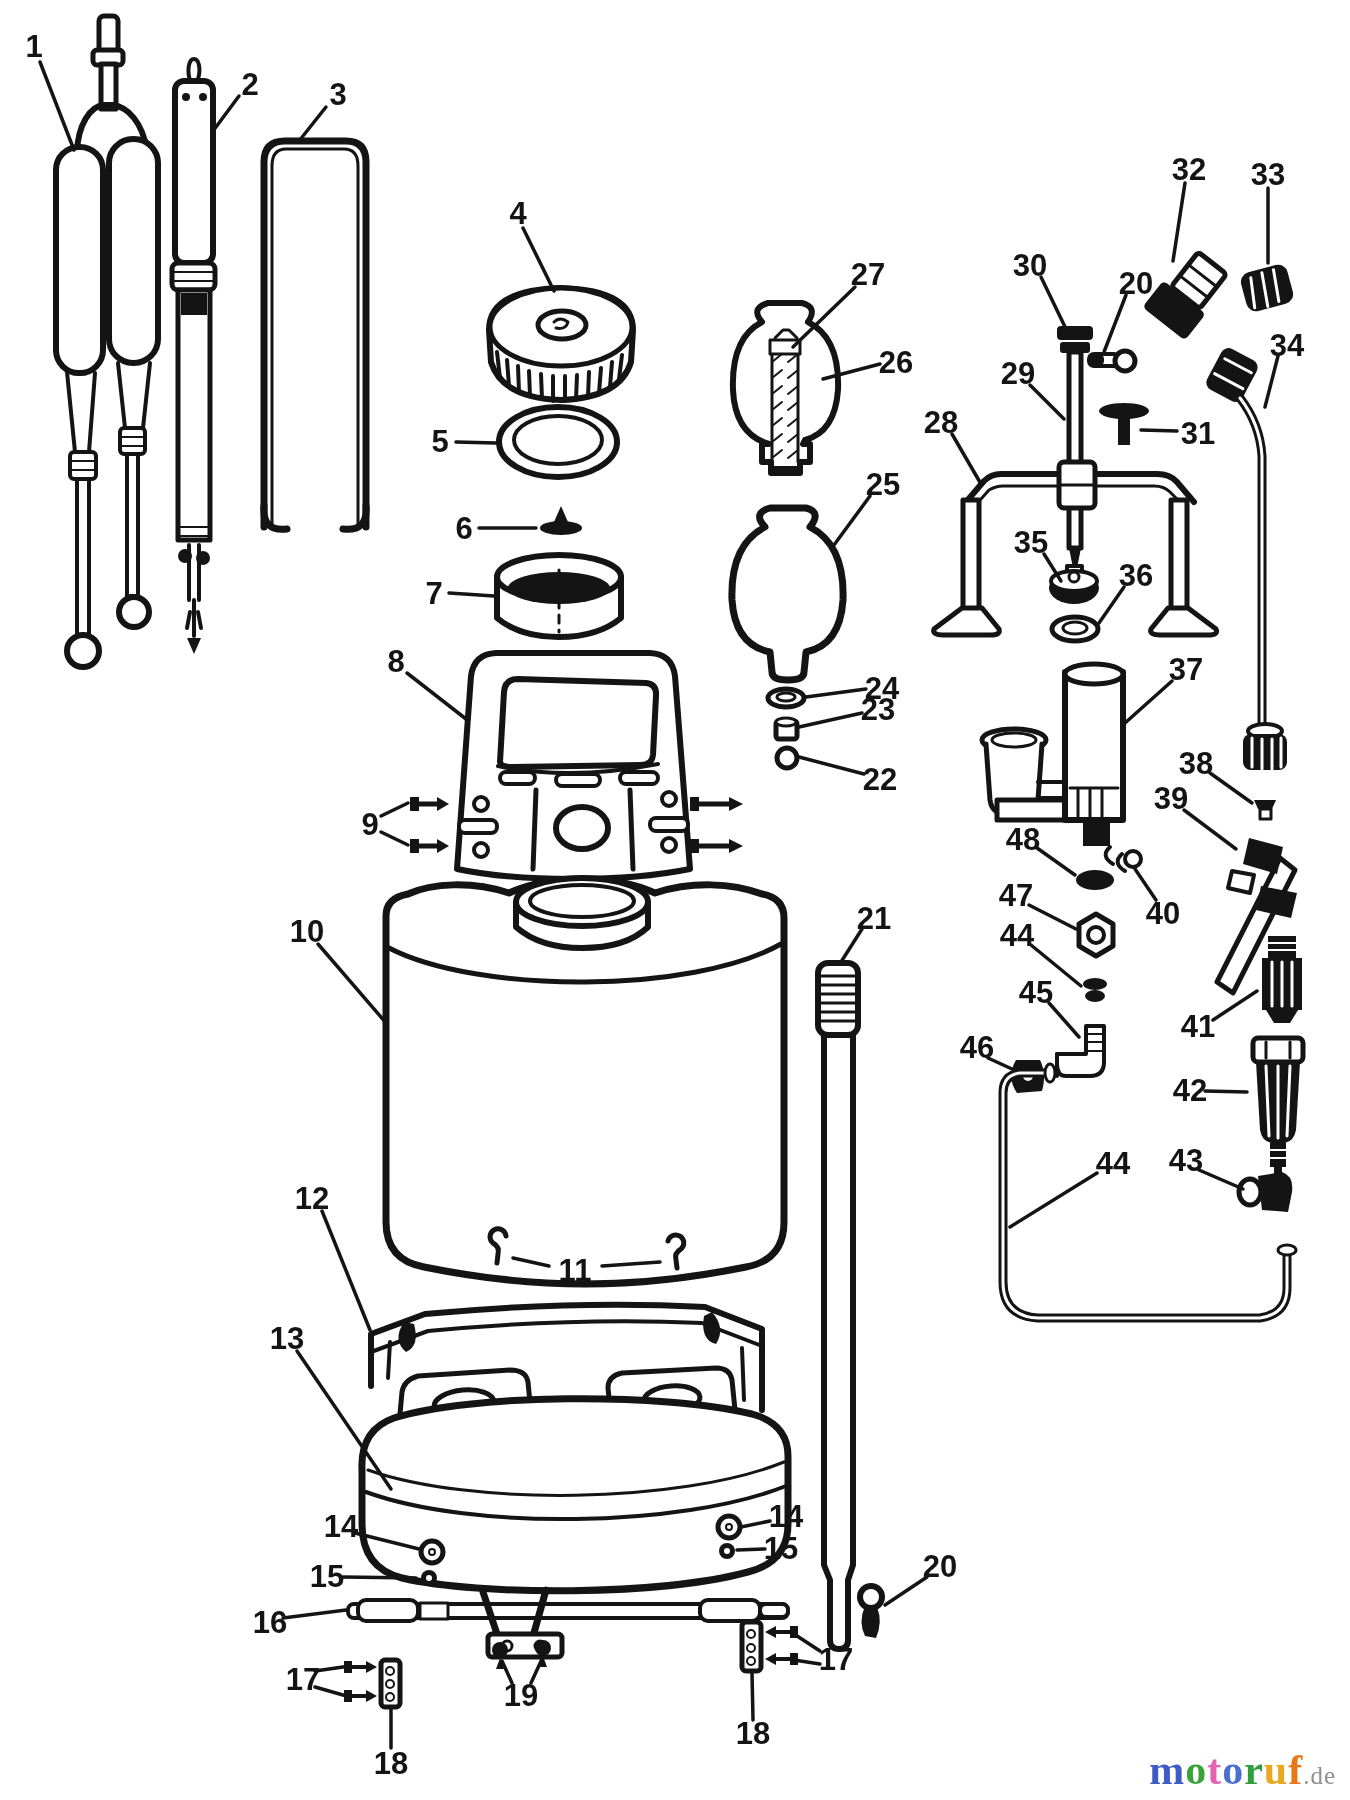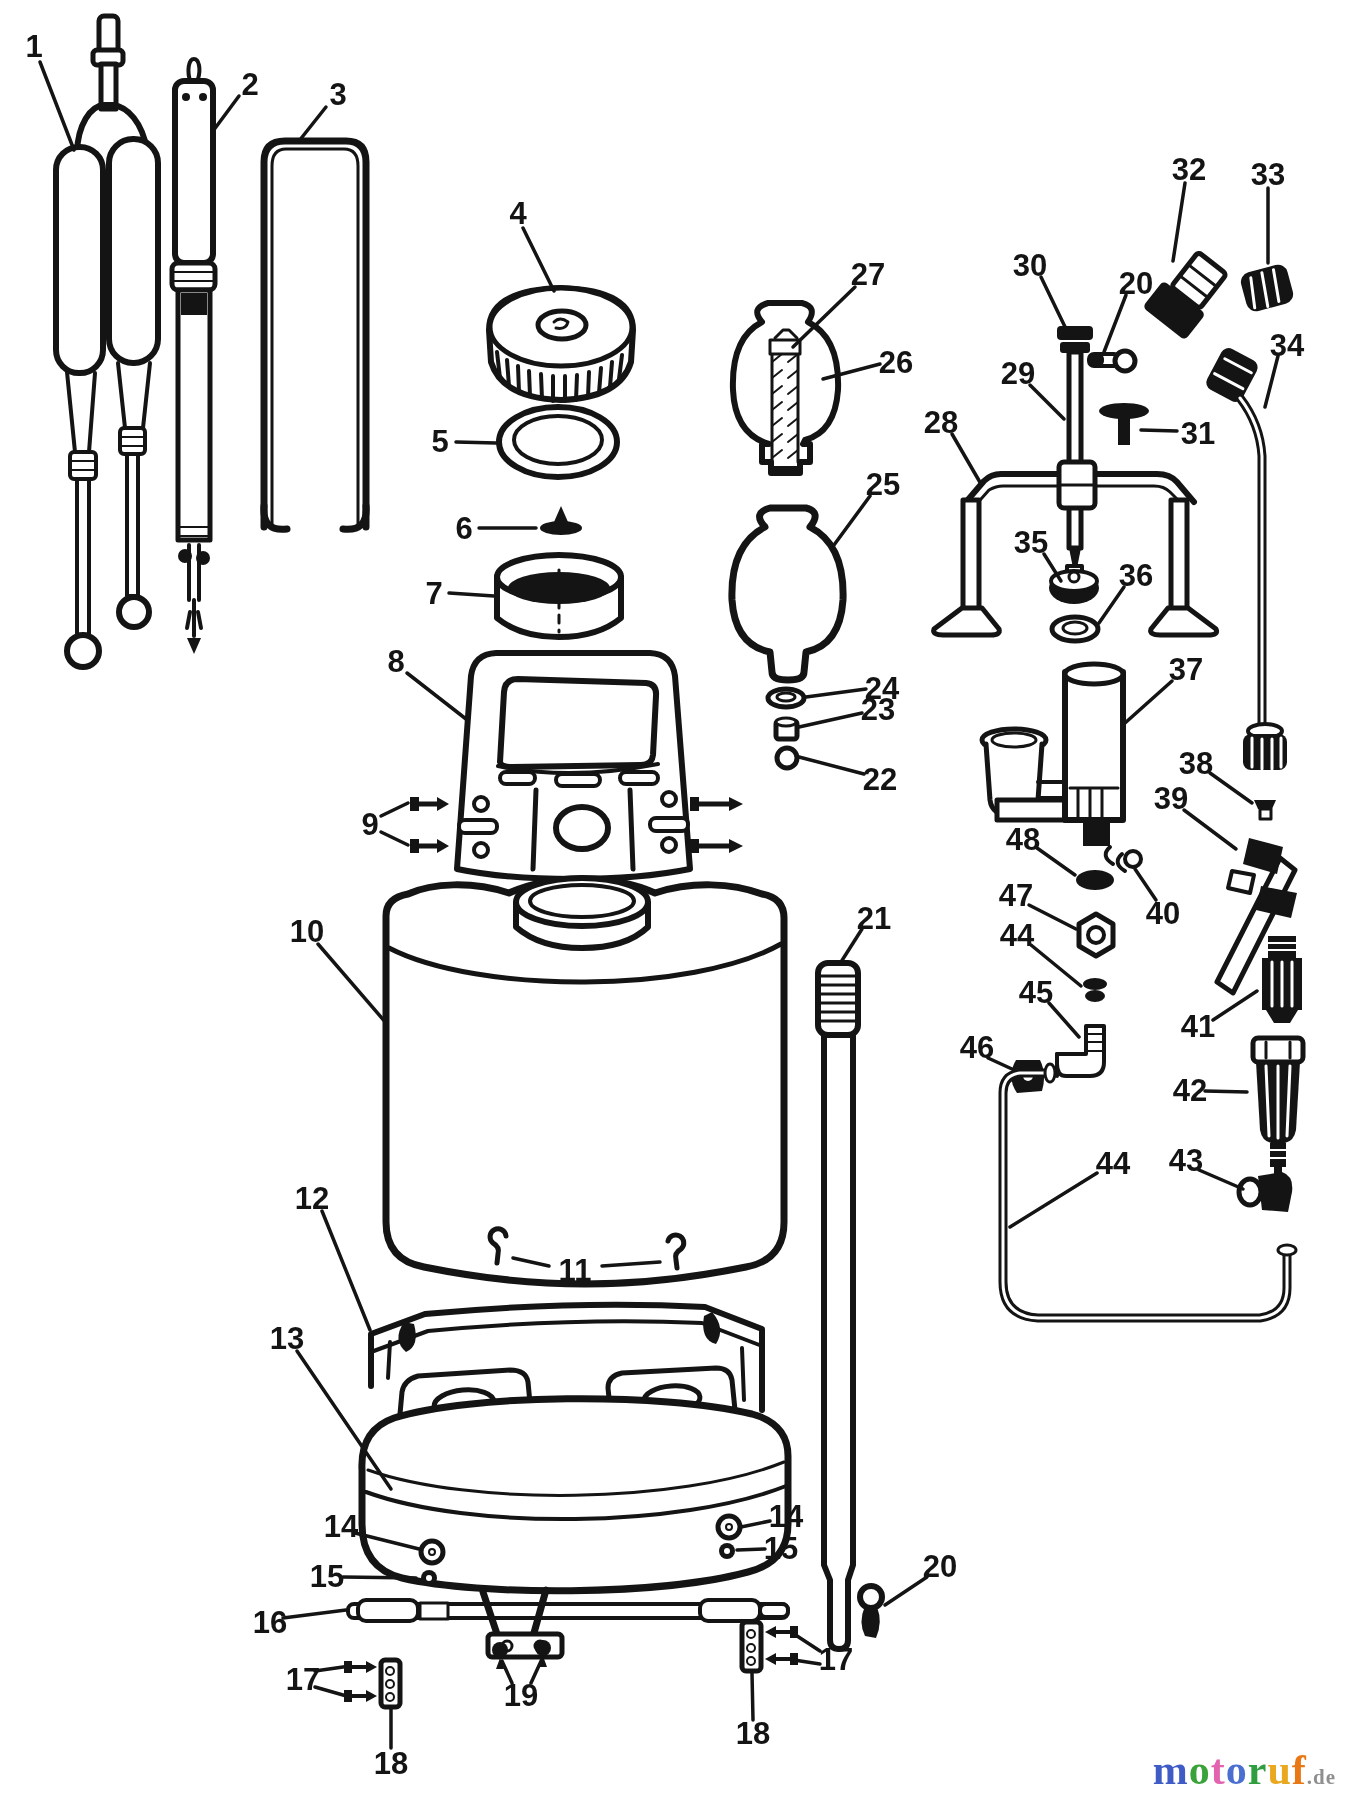--- a/index.html
+++ b/index.html
@@ -8,21 +8,21 @@
   svg{position:absolute;left:0;top:0;}
   svg .ln{stroke:#141414;fill:none;stroke-linecap:round;stroke-linejoin:round;}
   svg .w{fill:#ffffff;}
   svg .d{fill:#141414;stroke:none;}
   svg .lw{stroke:#ffffff;fill:none;stroke-linecap:round;}
   .s2{stroke-width:2px;}.s3{stroke-width:3px;}.s4{stroke-width:4px;}
   .s5{stroke-width:5px;}.s6{stroke-width:6px;}.s7{stroke-width:7px;}.s8{stroke-width:9px;}
   text.callout{font-family:"Liberation Sans",sans-serif;font-weight:bold;font-size:31px;fill:#141414;}
   .watermark{position:absolute;right:14px;bottom:6px;font-family:"Liberation Serif",serif;
              font-weight:bold;font-size:42px;letter-spacing:1px;}
-  .watermark .suffix{font-size:21px;font-weight:bold;}
+  .watermark .suffix{font-size:25px;font-weight:normal;}
 </style>
 </head>
 <body>
 
 <div class="stage">
 <svg width="1350" height="1800" viewBox="0 0 1350 1800">
 
   <g>
     <rect x="99" y="16" width="19" height="42" rx="5" class="ln s5 w"></rect>
     <rect x="93" y="50" width="30" height="15" rx="4" class="ln s5 w"></rect>

